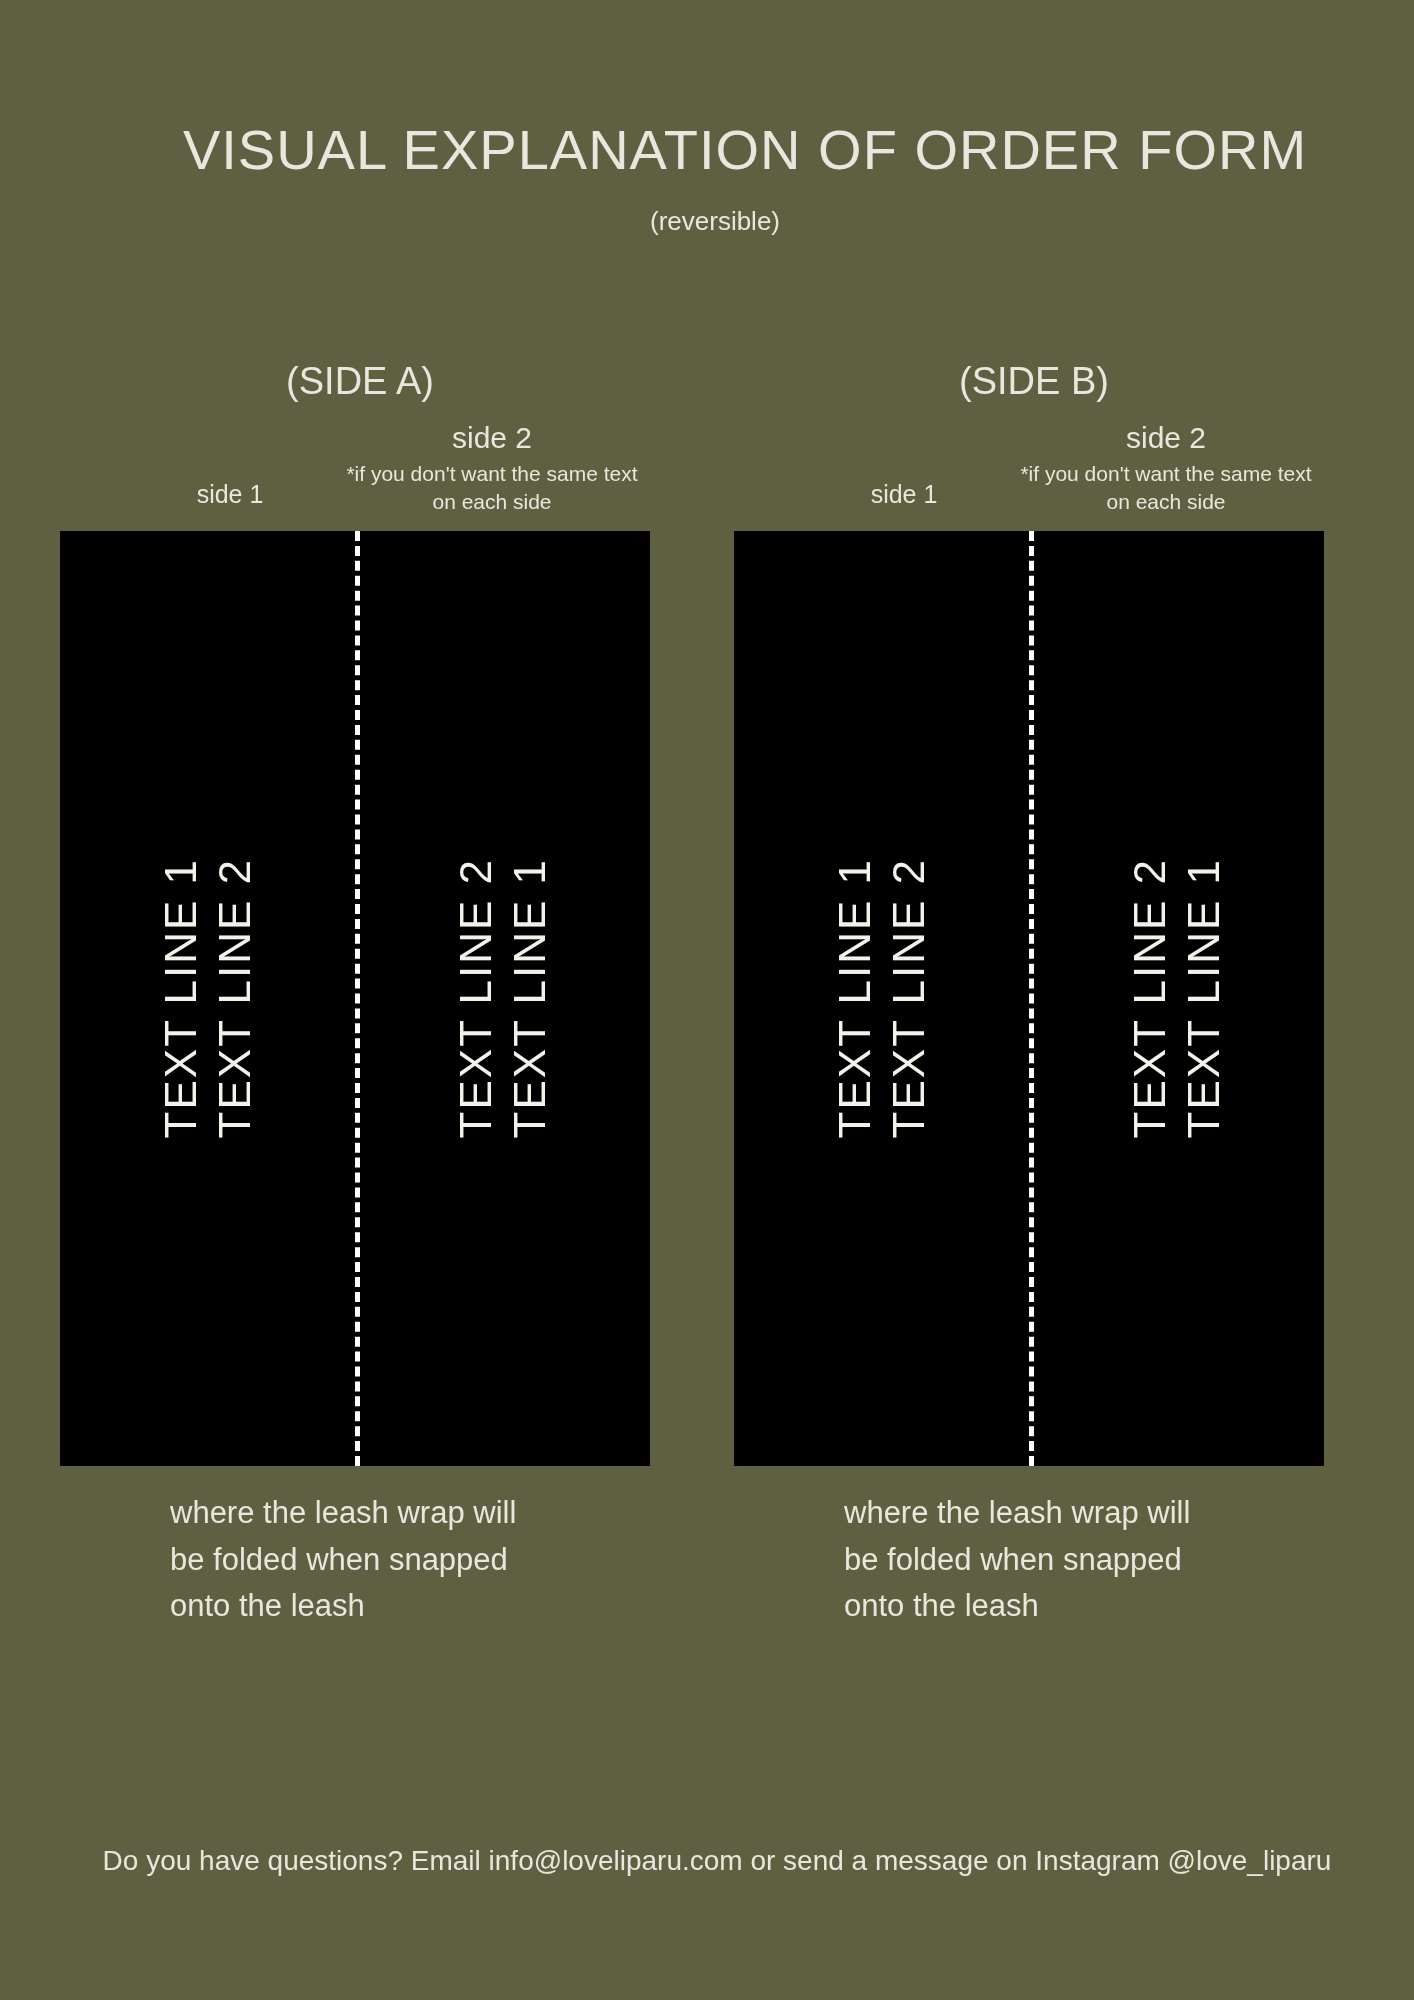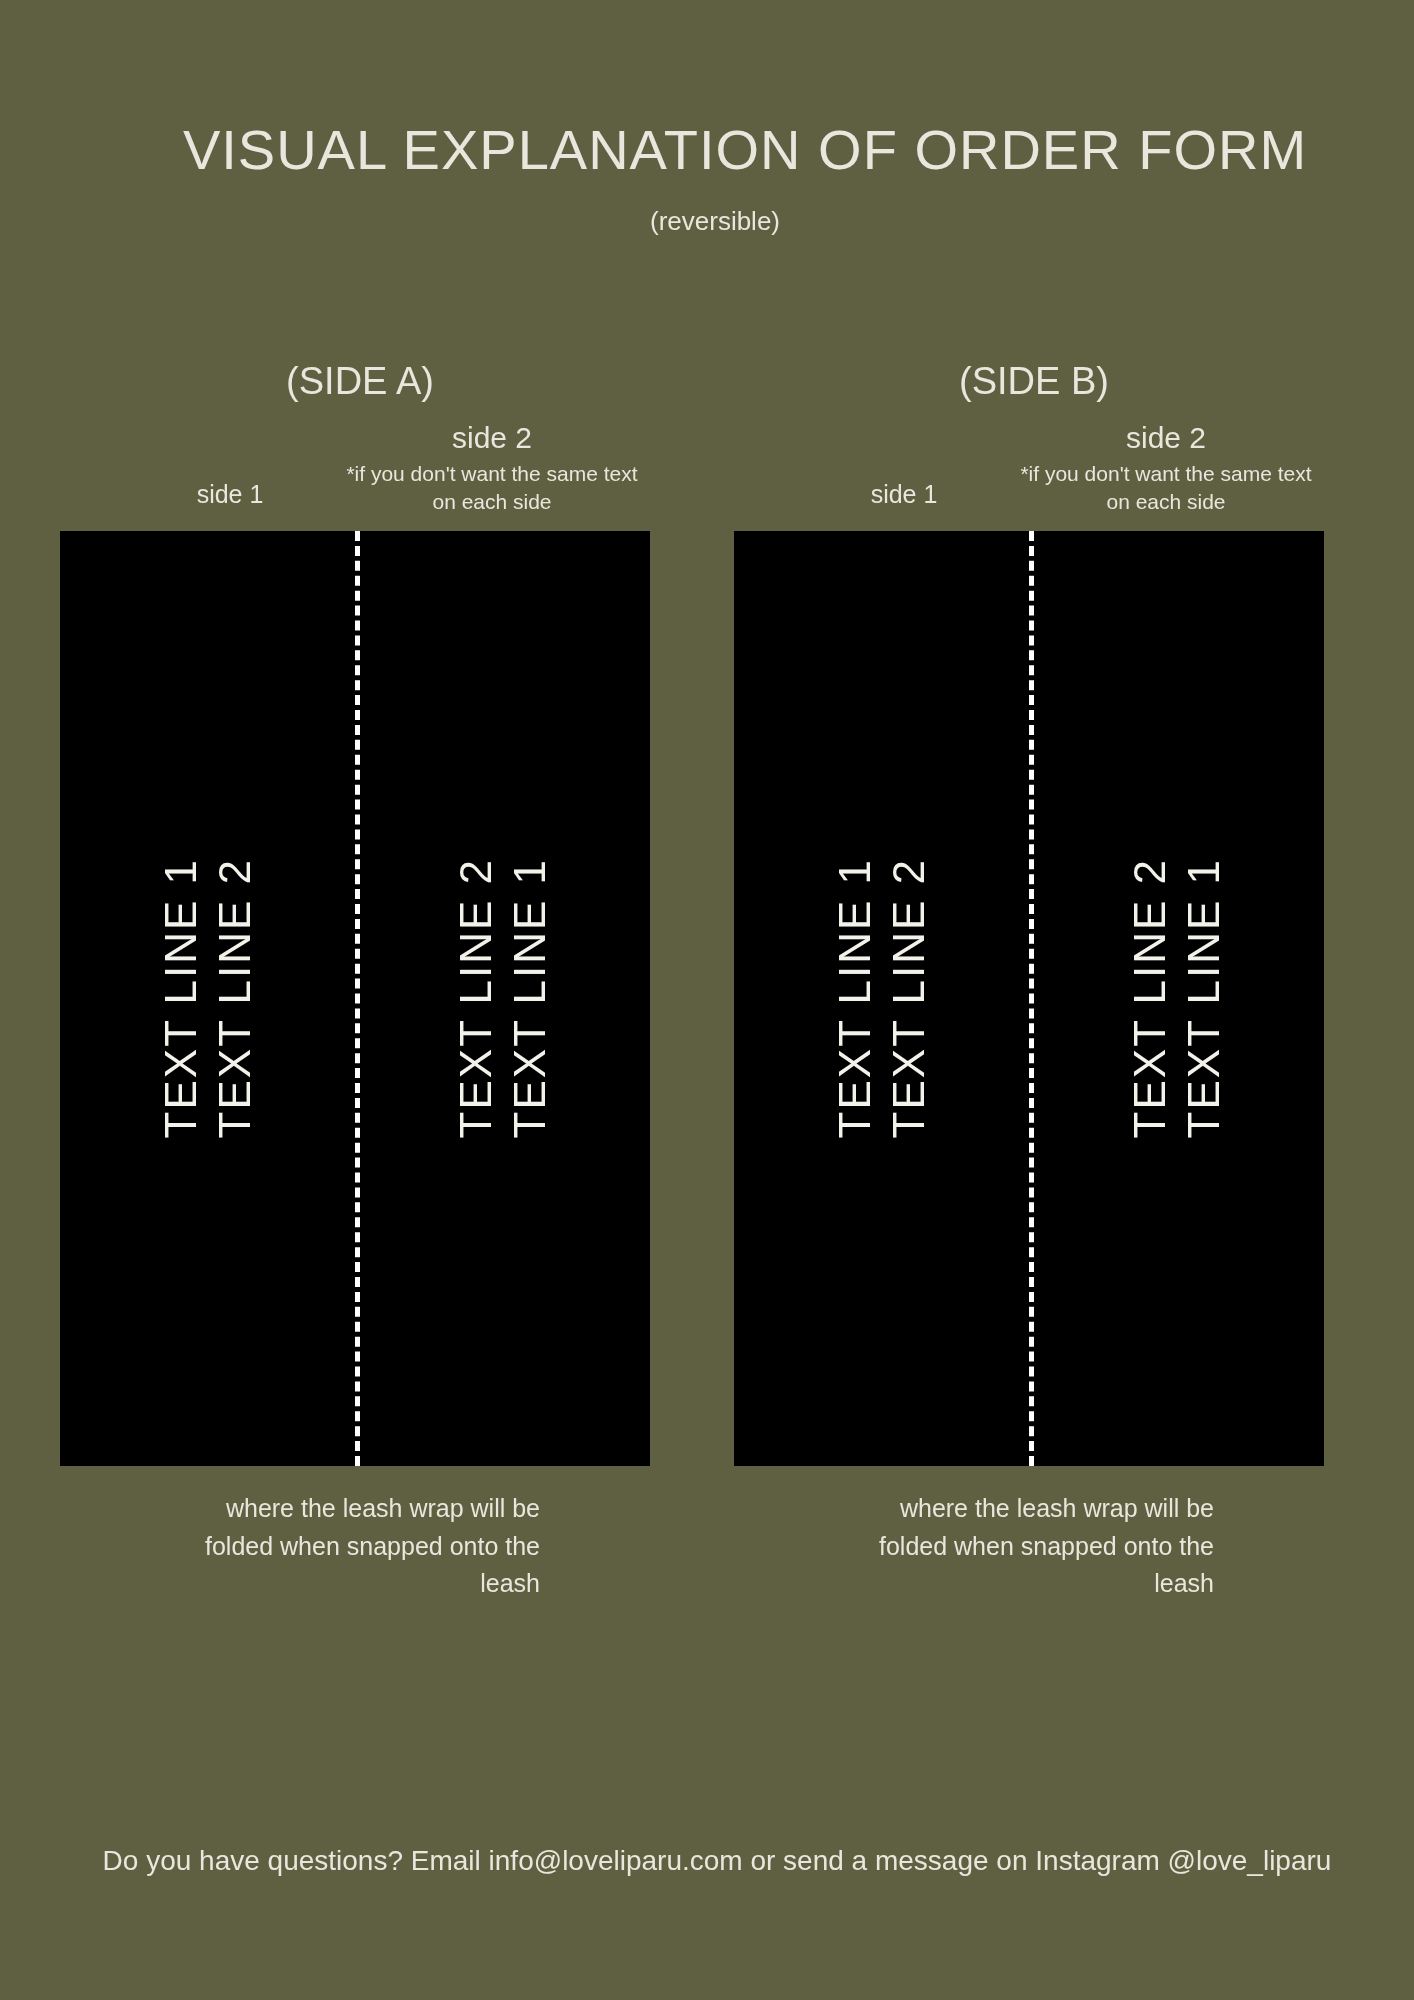--- a/index.html
+++ b/index.html
@@ -135,22 +135,22 @@
   
   .half-right .vline {
     writing-mode: vertical-rl;
     transform: rotate(180deg);
   }
   .half-right .vtext { flex-direction: row-reverse; }
 
   .caption {
     margin-top: 24px;
     width: 590px;
-    text-align: right;
-    font-size: 25px;
+    text-align: left;
+    font-size: 31px;
     line-height: 1.5;
     color: #e9e7dd;
     padding: 0 110px;
   }
 
   
   .footer {
     position: absolute;
     top: 1845px;
     left: 10px;

